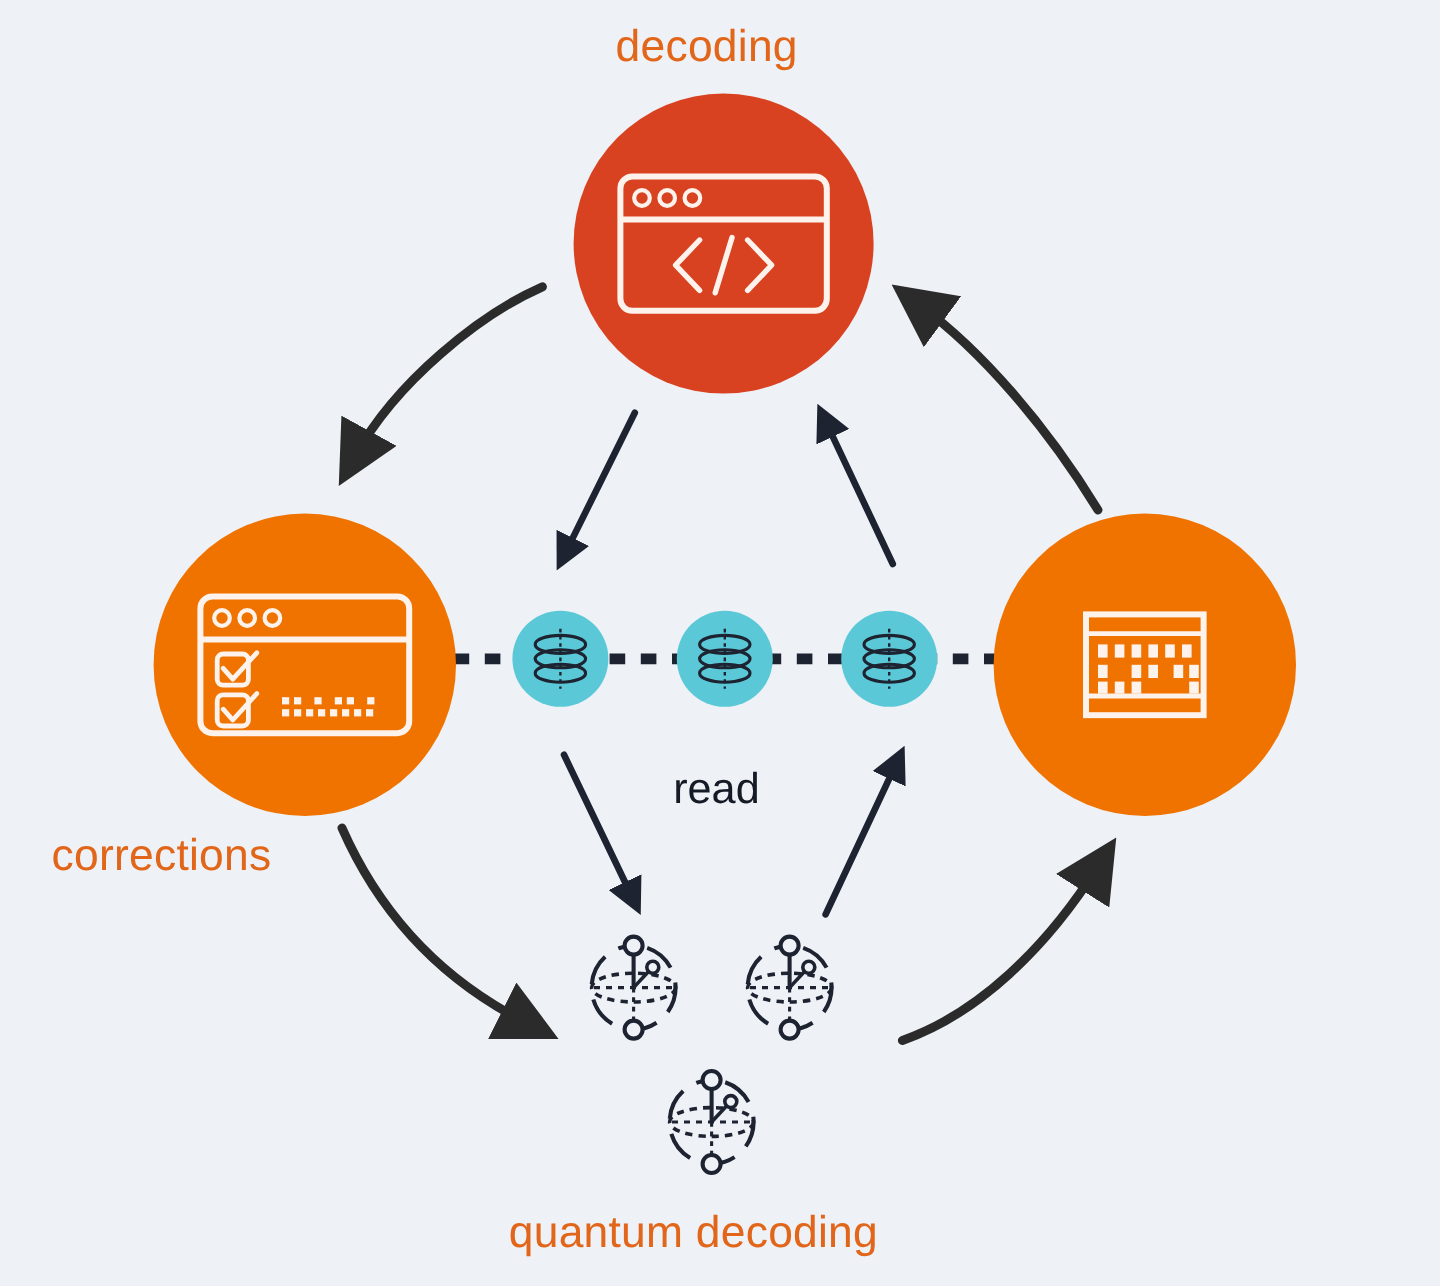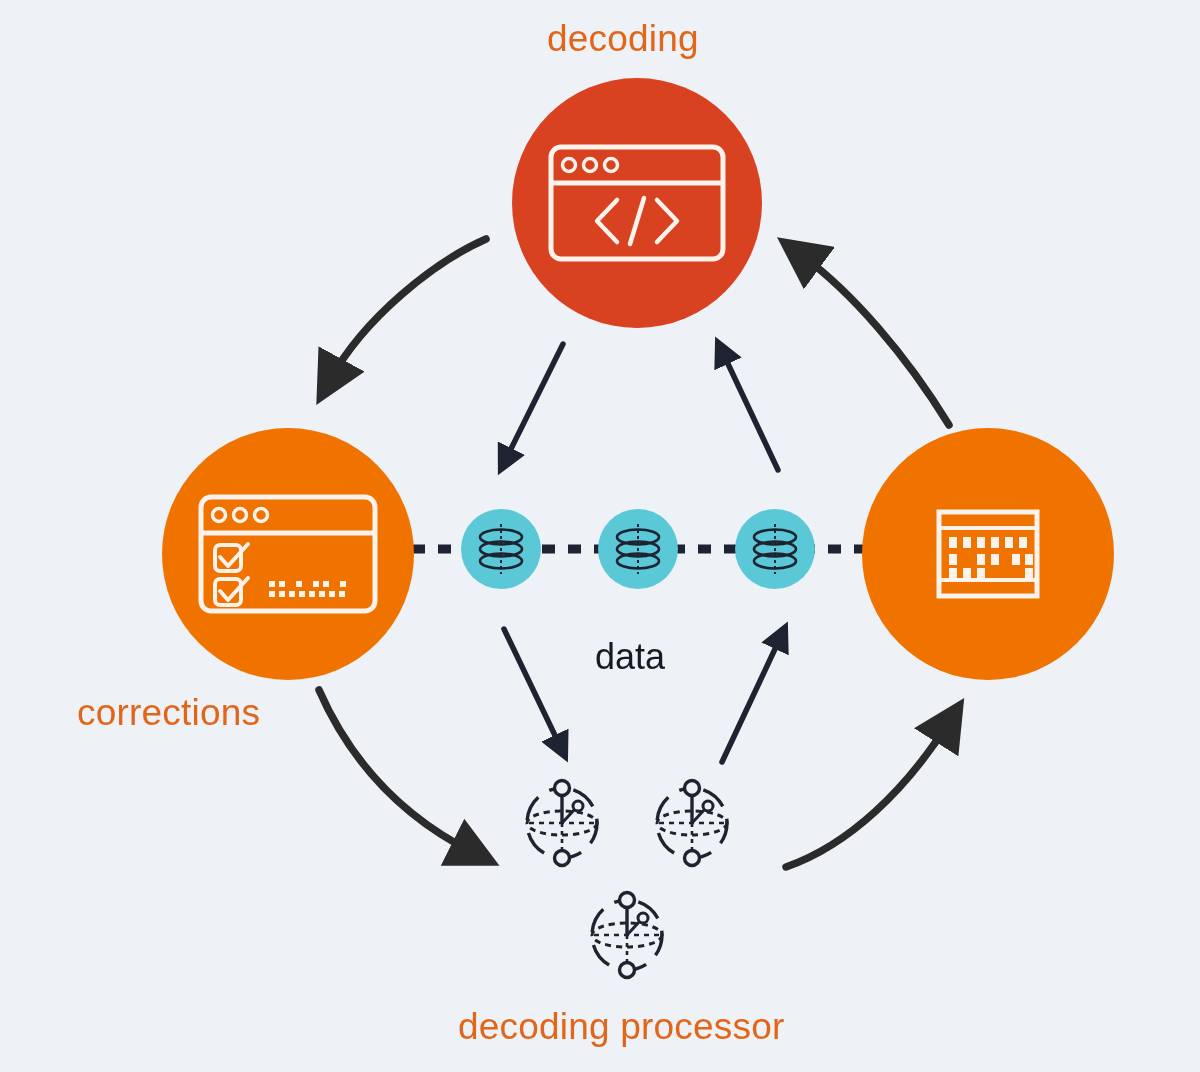--- a/index.html
+++ b/index.html
@@ -9,21 +9,20 @@
   }
   body {
     font-family: "Liberation Sans", sans-serif;
   }
   #stage {
     position: relative;
     width: 1112px;
     height: 1072px;
     background: #eef1f6;
     overflow: hidden;
-    margin-left: 34px;
   }
   .node-circle {
     position: absolute;
     border-radius: 50%;
     display: flex;
     align-items: center;
     justify-content: center;
   }
   #circle-decoding {
     left: 478px;
@@ -265,17 +264,17 @@
     <ellipse cx="45" cy="45" rx="35" ry="12" fill="none" stroke="#1d2330" stroke-width="3" stroke-dasharray="6 5"></ellipse>
     <line x1="45" y1="45" x2="45" y2="80" stroke="#1d2330" stroke-width="2.6" stroke-dasharray="4 4"></line>
     <line x1="12" y1="45" x2="78" y2="45" stroke="#1d2330" stroke-width="2.6" stroke-dasharray="5 5"></line>
     <line x1="45" y1="45" x2="45" y2="14" stroke="#1d2330" stroke-width="3.4"></line>
     <line x1="45" y1="45" x2="58" y2="31" stroke="#1d2330" stroke-width="3"></line>
     <circle cx="45" cy="10" r="7.5" fill="#eef1f6" stroke="#1d2330" stroke-width="3.4"></circle>
     <circle cx="45" cy="80" r="7.5" fill="#eef1f6" stroke="#1d2330" stroke-width="3.4"></circle>
     <circle cx="61" cy="28" r="5" fill="#eef1f6" stroke="#1d2330" stroke-width="3"></circle>
   </svg>
 
-  <div class="label" id="label-quantum-processor">decoding processor</div>
-
-  <div class="mid-label" id="label-read">data</div>
+  <div class="label" id="label-quantum-processor">quantum decoding</div>
+
+  <div class="mid-label" id="label-read">read</div>
 
 </div>
 
 </body></html>

